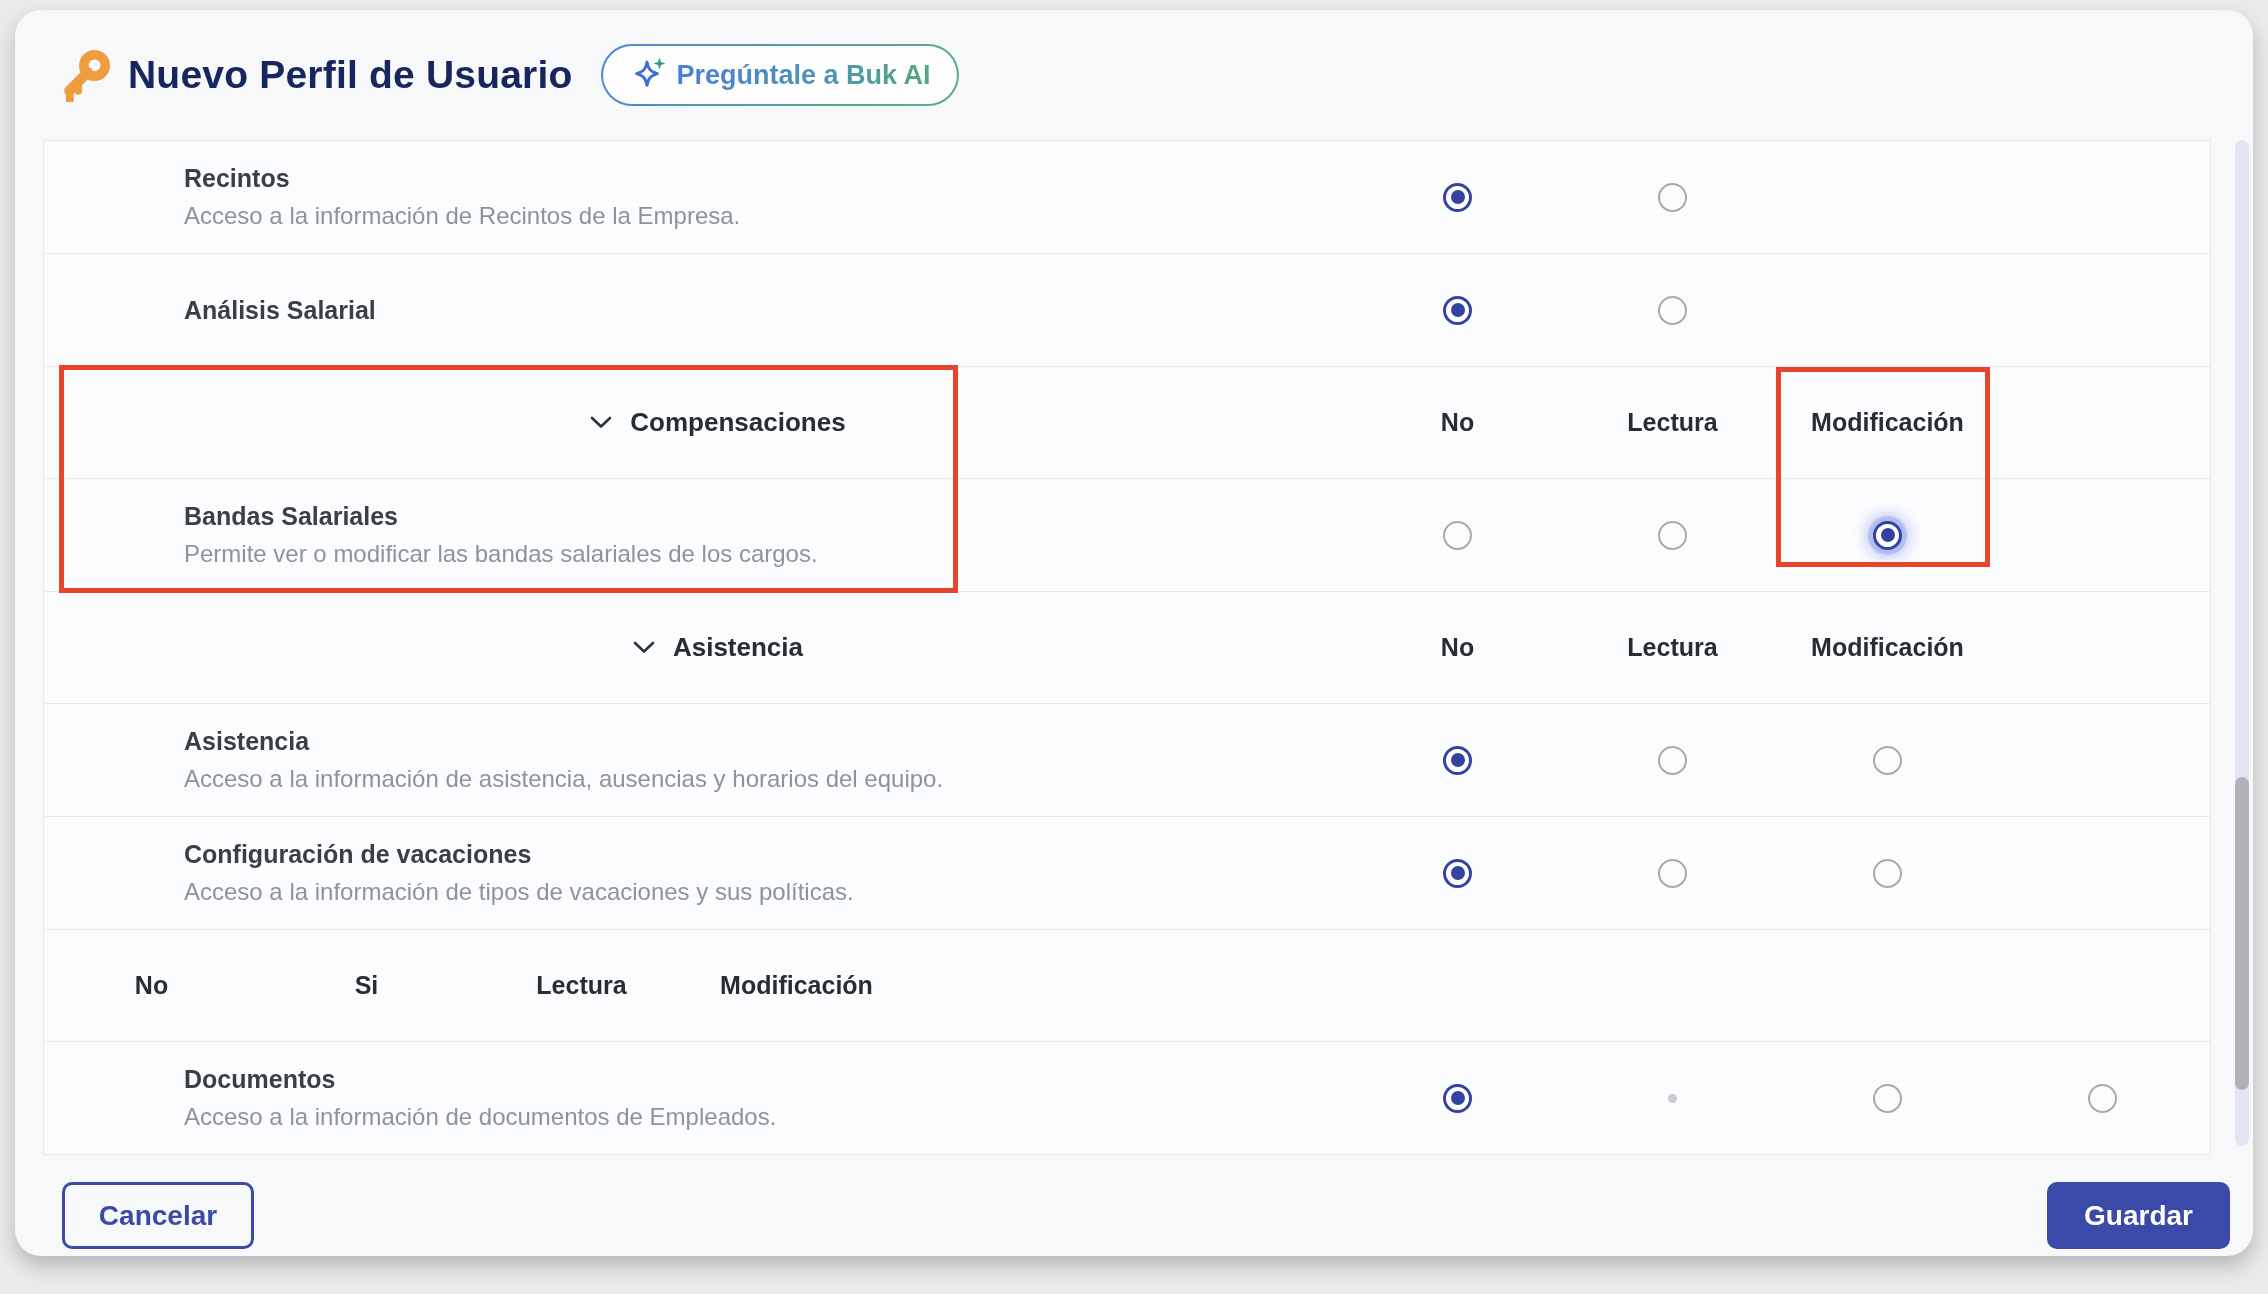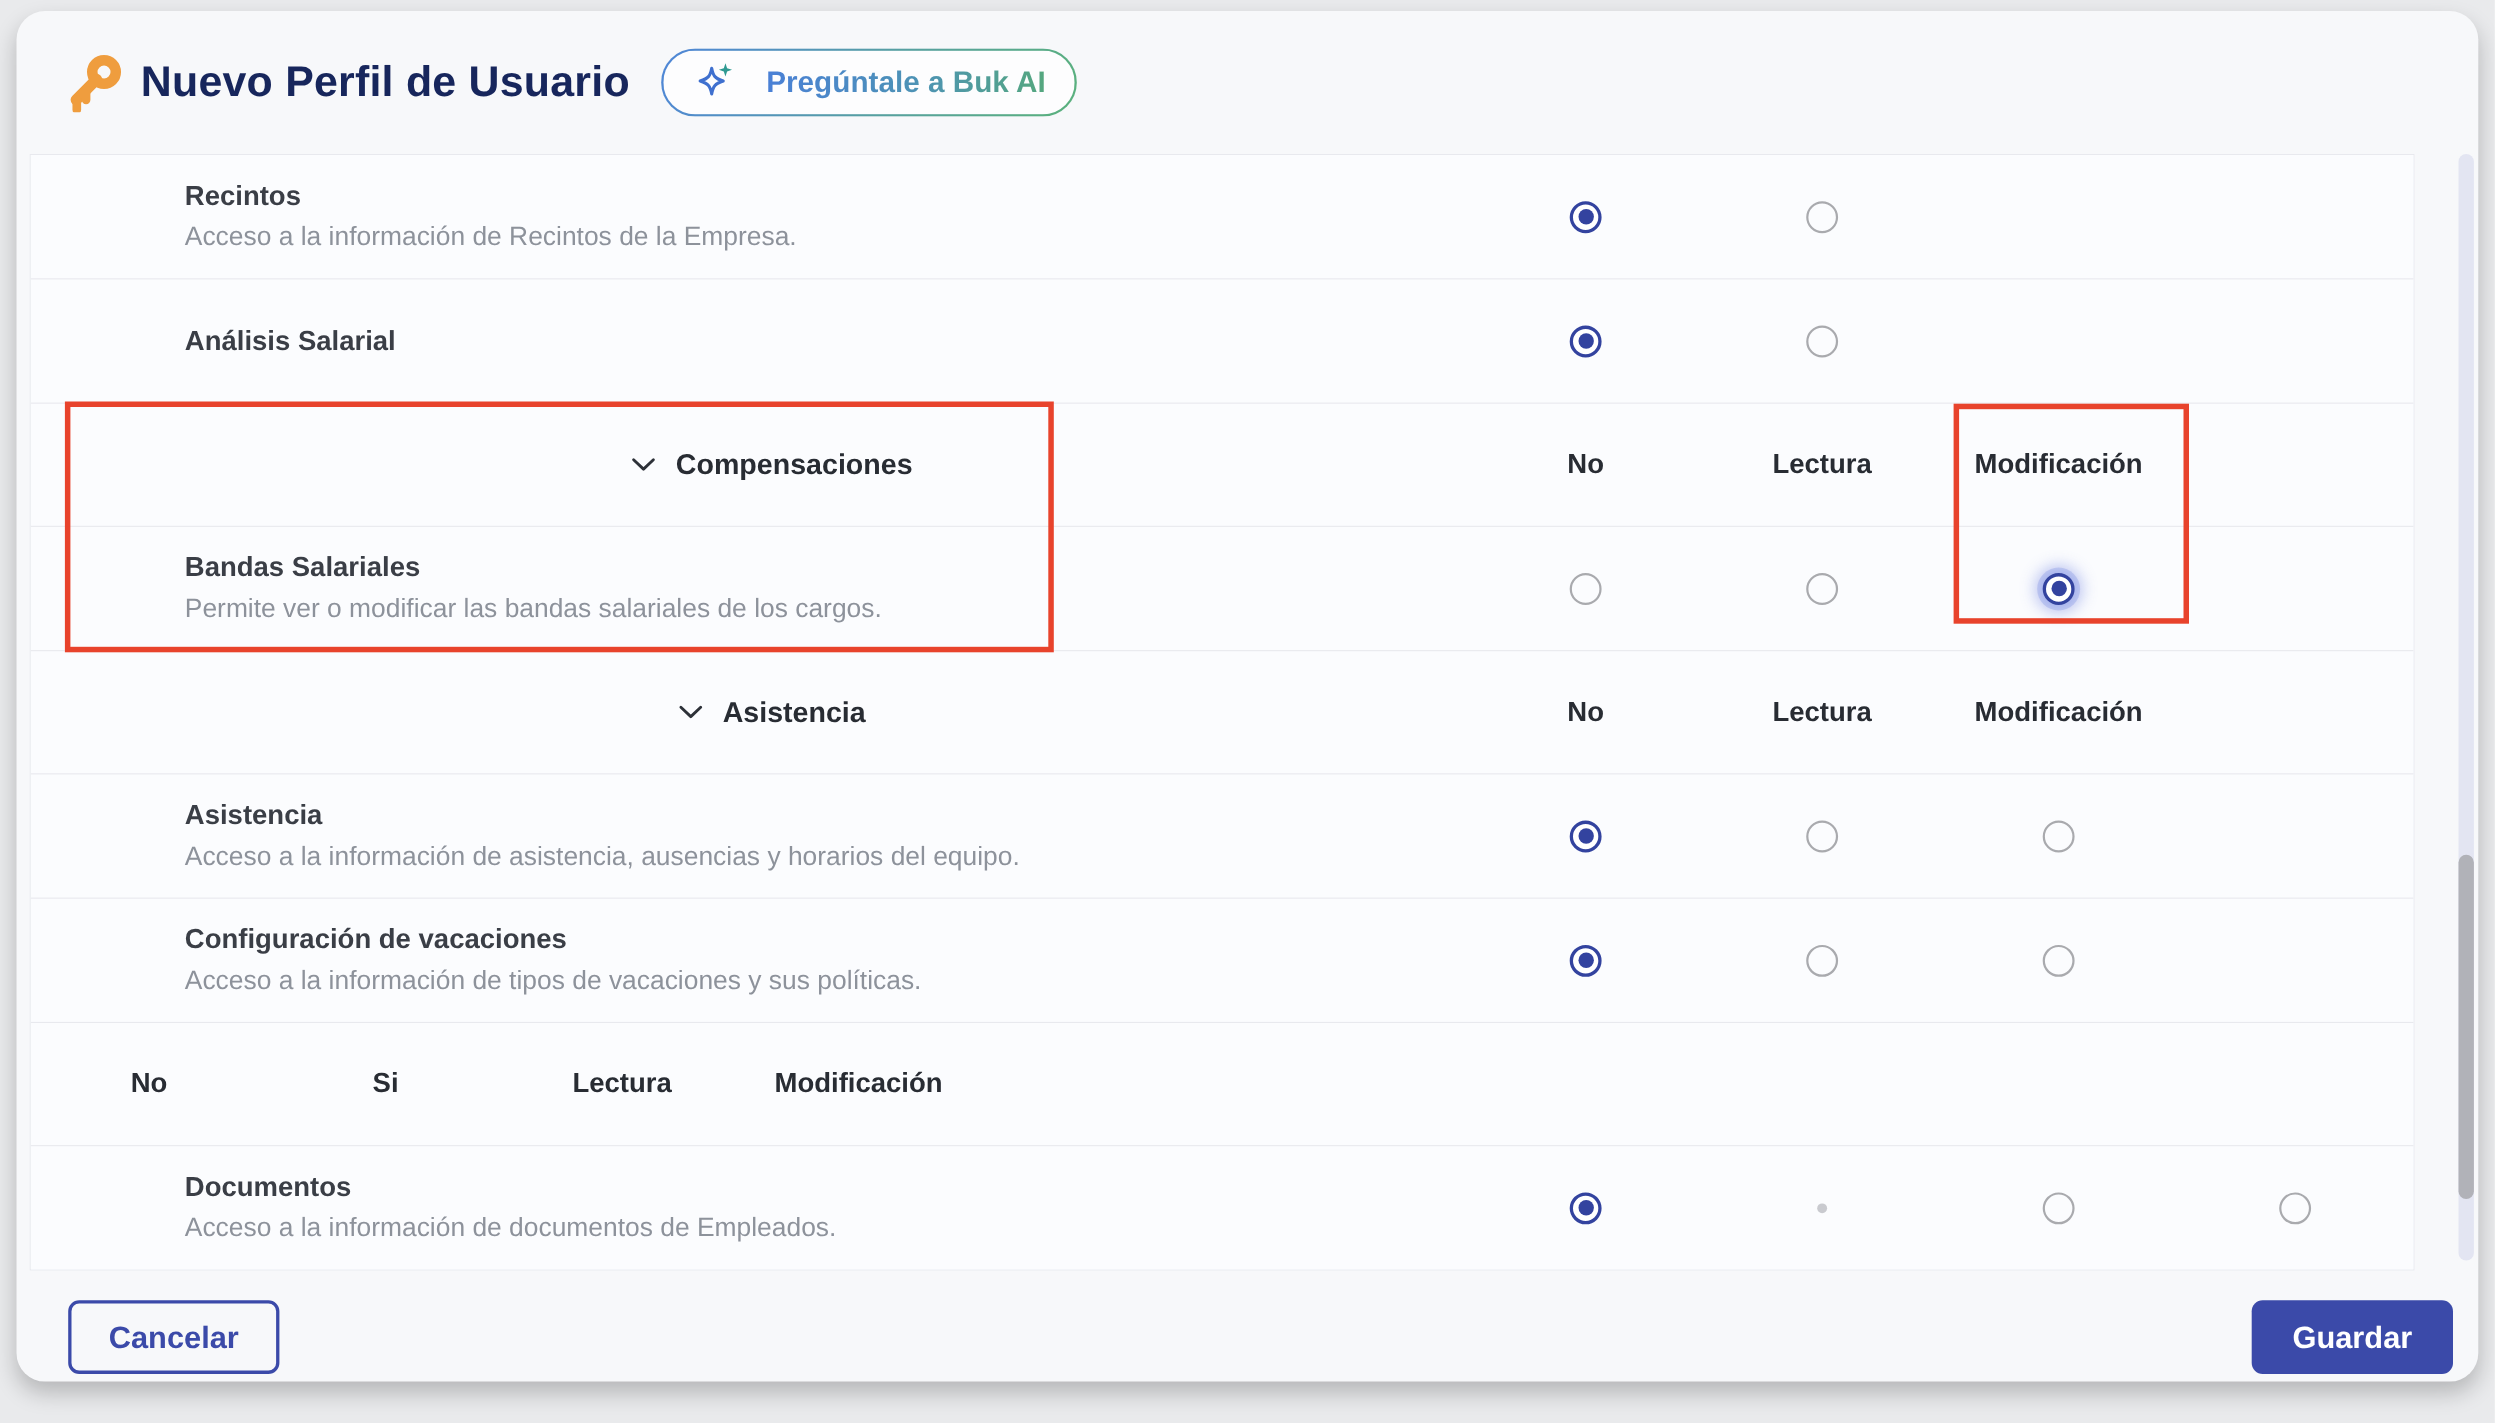--- a/index.html
+++ b/index.html
@@ -11,33 +11,33 @@
   .card{
     position:absolute;left:15px;top:10px;width:2238px;height:1246px;
     background:#f7f8fa;border-radius:26px;
     box-shadow:0 10px 20px rgba(0,0,0,.22);
   }
   
   .header{position:absolute;left:43px;top:34px;display:flex;align-items:center;}
   .key-icon{width:54px;height:54px;margin-right:16px;flex:0 0 auto;}
   .page-title{font-size:39px;font-weight:bold;color:#17265c;letter-spacing:.2px;white-space:nowrap;}
   .ai-btn{
-    margin-left:28px;display:flex;align-items:center;gap:28px;
+    margin-left:28px;display:flex;align-items:center;gap:8px;
     padding:9px 26px;border:2px solid transparent;border-radius:32px;cursor:pointer;
     background:linear-gradient(#fdfdfe,#fdfdfe) padding-box,
                linear-gradient(115deg,#4f86d8 0%,#57a0a0 55%,#5ab17c 100%) border-box;
   }
   .ai-btn-label{
     font-size:27px;font-weight:600;white-space:nowrap;
     background:linear-gradient(90deg,#4a80d6 0%,#4d93b4 55%,#55a77e 100%);
     -webkit-background-clip:text;background-clip:text;color:transparent;
   }
   
   .table{
-    position:absolute;left:12px;top:130px;width:2168px;box-sizing:border-box;
+    position:absolute;left:28px;top:130px;width:2168px;box-sizing:border-box;
     background:#fbfcfe;border:1px solid #e8e9ee;
   }
   .row{position:relative;display:flex;align-items:stretch;height:112px;border-top:1px solid #e8e9ee;background:#fbfcfe;}
   .row:first-child{border-top:none;}
   .row.section{height:111px;}
   .label-area{flex:1;display:flex;flex-direction:column;justify-content:center;gap:9px;padding-left:140px;min-width:0;}
   .row.section .label-area{flex-direction:row;align-items:center;gap:17px;padding-left:41px;}
   .item-title{font-size:25px;font-weight:600;color:#3a3e46;}
   .item-desc{font-size:24px;color:#8d929b;}
   .section-title{font-size:26px;font-weight:bold;color:#282c33;}

